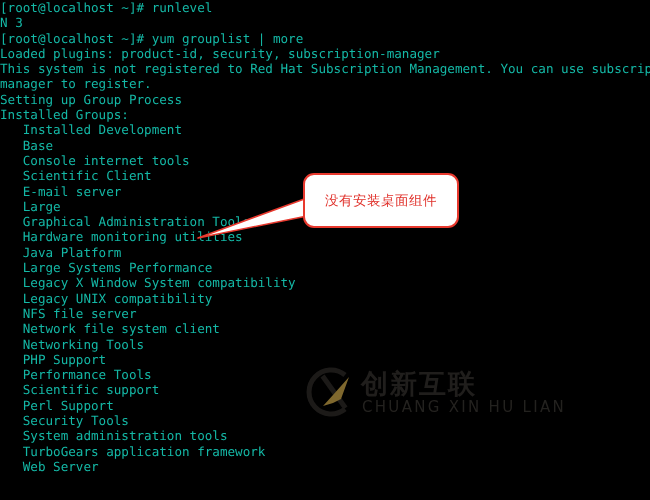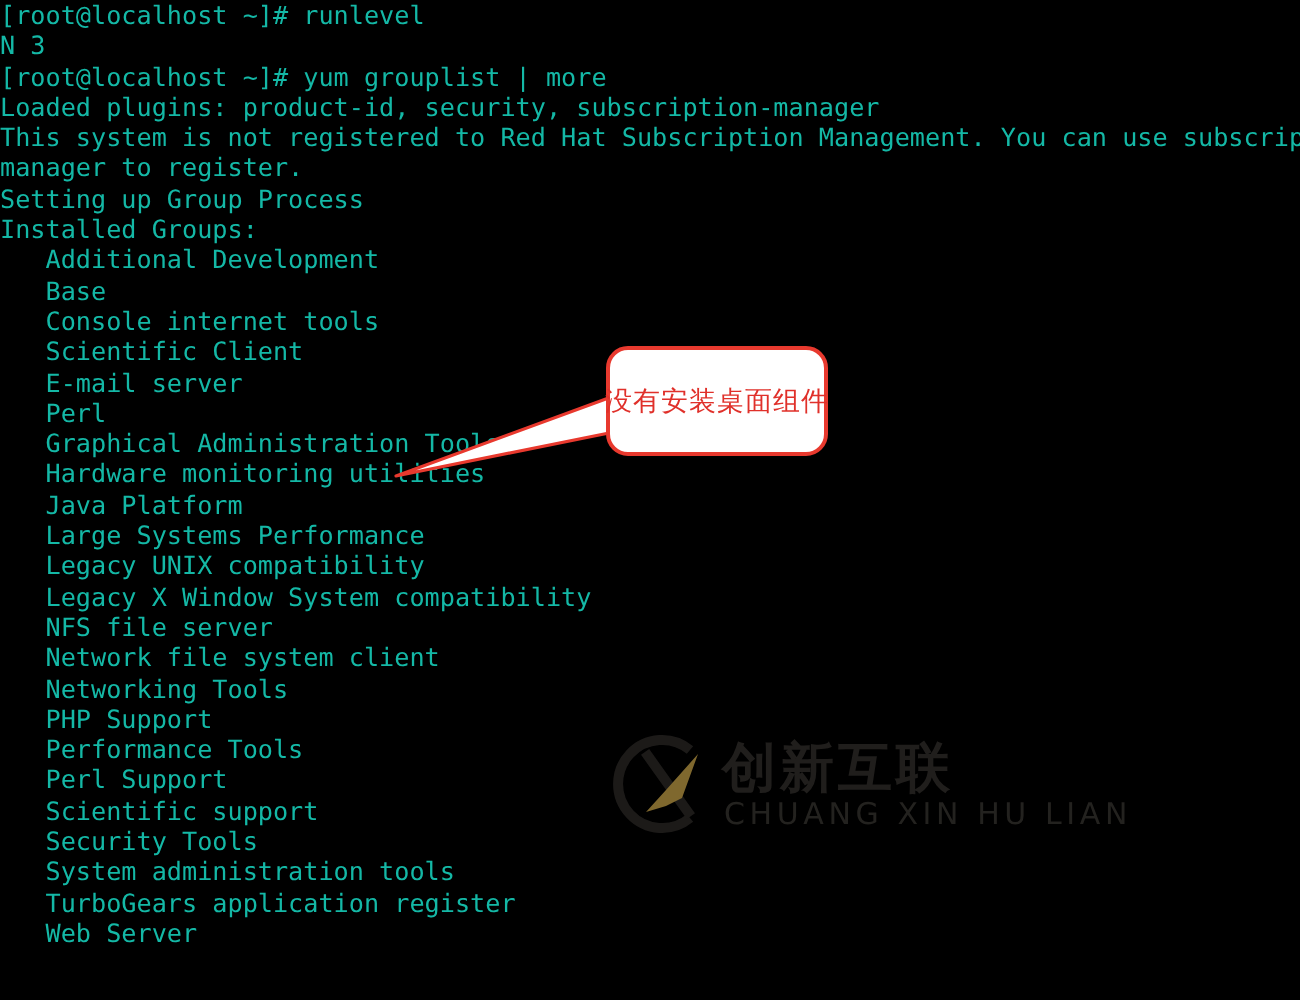--- a/index.html
+++ b/index.html
@@ -85,21 +85,21 @@
     left: 190px;
     top: 190px;
     width: 130px;
     height: 60px;
     z-index: 3;
   }
   #callout-box {
     position: absolute;
     left: 303px;
     top: 173px;
-    width: 111px;
+    width: 156px;
     height: 55px;
     box-sizing: border-box;
     background: #ffffff;
     border: 2px solid #e8392e;
     border-radius: 11px;
     z-index: 4;
     display: flex;
     align-items: center;
     justify-content: center;
   }
@@ -128,42 +128,42 @@
 
   <div id="terminal">
       <div class="tline">[root@localhost ~]# runlevel</div>
       <div class="tline">N 3</div>
       <div class="tline">[root@localhost ~]# yum grouplist | more</div>
       <div class="tline">Loaded plugins: product-id, security, subscription-manager</div>
       <div class="tline">This system is not registered to Red Hat Subscription Management. You can use subscription-</div>
       <div class="tline">manager to register.</div>
       <div class="tline">Setting up Group Process</div>
       <div class="tline">Installed Groups:</div>
-      <div class="tline">   Additional Development</div>
+      <div class="tline">   Installed Development</div>
       <div class="tline">   Base</div>
       <div class="tline">   Console internet tools</div>
       <div class="tline">   Scientific Client</div>
       <div class="tline">   E-mail server</div>
-      <div class="tline">   Perl</div>
+      <div class="tline">   Large</div>
       <div class="tline">   Graphical Administration Tools</div>
       <div class="tline">   Hardware monitoring utilities</div>
       <div class="tline">   Java Platform</div>
       <div class="tline">   Large Systems Performance</div>
+      <div class="tline">   Legacy X Window System compatibility</div>
       <div class="tline">   Legacy UNIX compatibility</div>
-      <div class="tline">   Legacy X Window System compatibility</div>
       <div class="tline">   NFS file server</div>
       <div class="tline">   Network file system client</div>
       <div class="tline">   Networking Tools</div>
       <div class="tline">   PHP Support</div>
       <div class="tline">   Performance Tools</div>
+      <div class="tline">   Scientific support</div>
       <div class="tline">   Perl Support</div>
-      <div class="tline">   Scientific support</div>
       <div class="tline">   Security Tools</div>
       <div class="tline">   System administration tools</div>
-      <div class="tline">   TurboGears application register</div>
+      <div class="tline">   TurboGears application framework</div>
       <div class="tline">   Web Server</div>
     </div>
 
   <svg id="callout-tail" viewBox="0 0 130 60">
     <polygon points="117,8 117,26 8,48" fill="#ffffff" stroke="#e8392e" stroke-width="1.6" stroke-linejoin="round"></polygon>
   </svg>
 
   <div id="callout-box">
     <span id="callout-text">没有安装桌面组件</span>
   </div>

